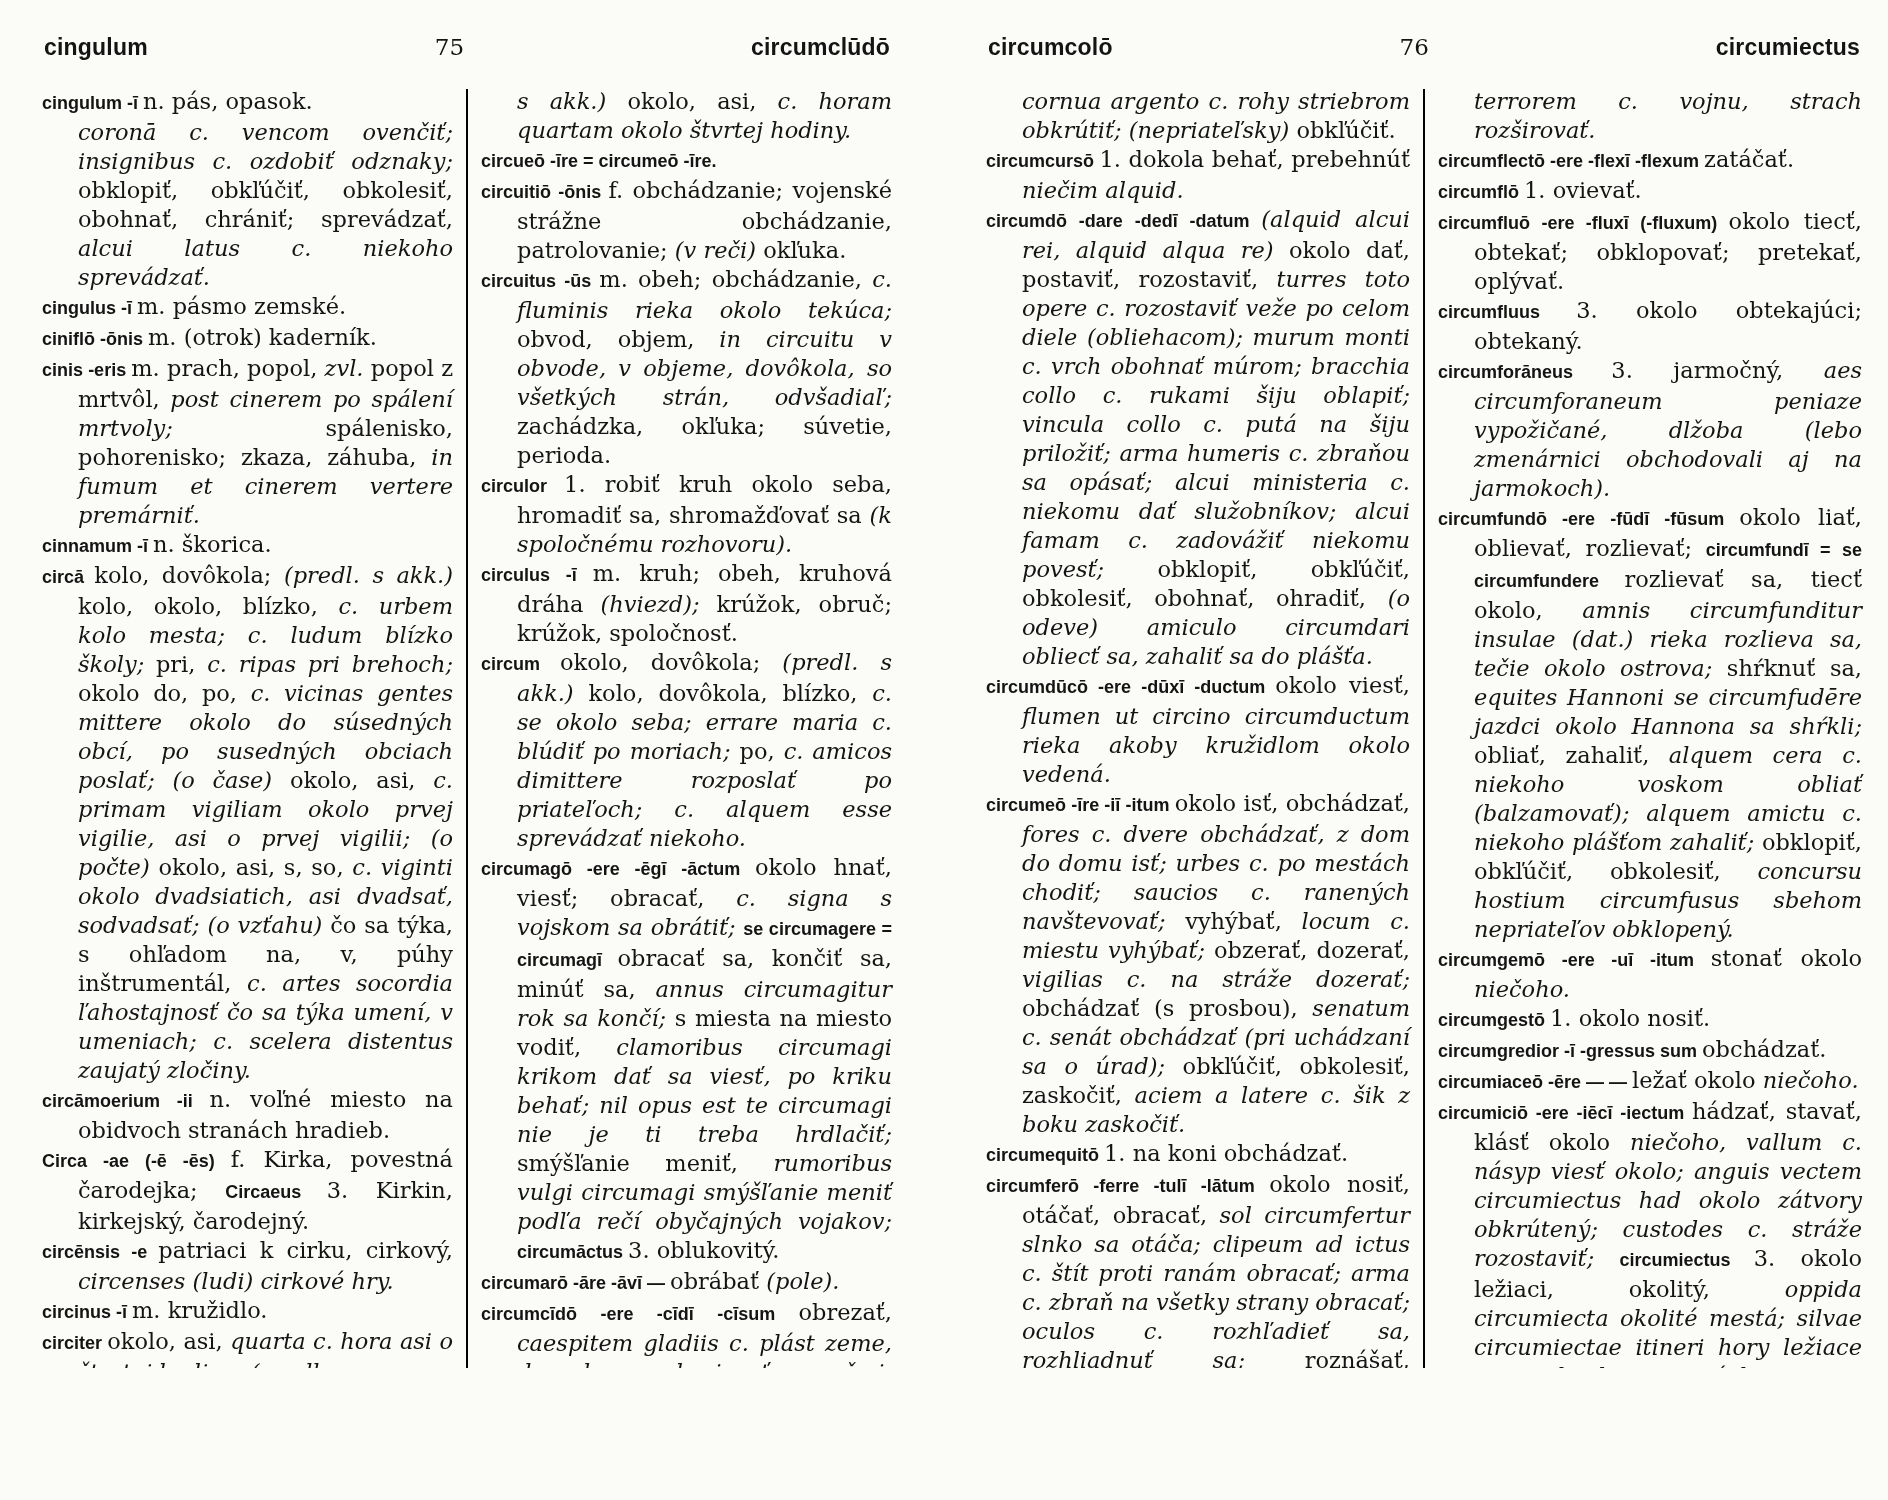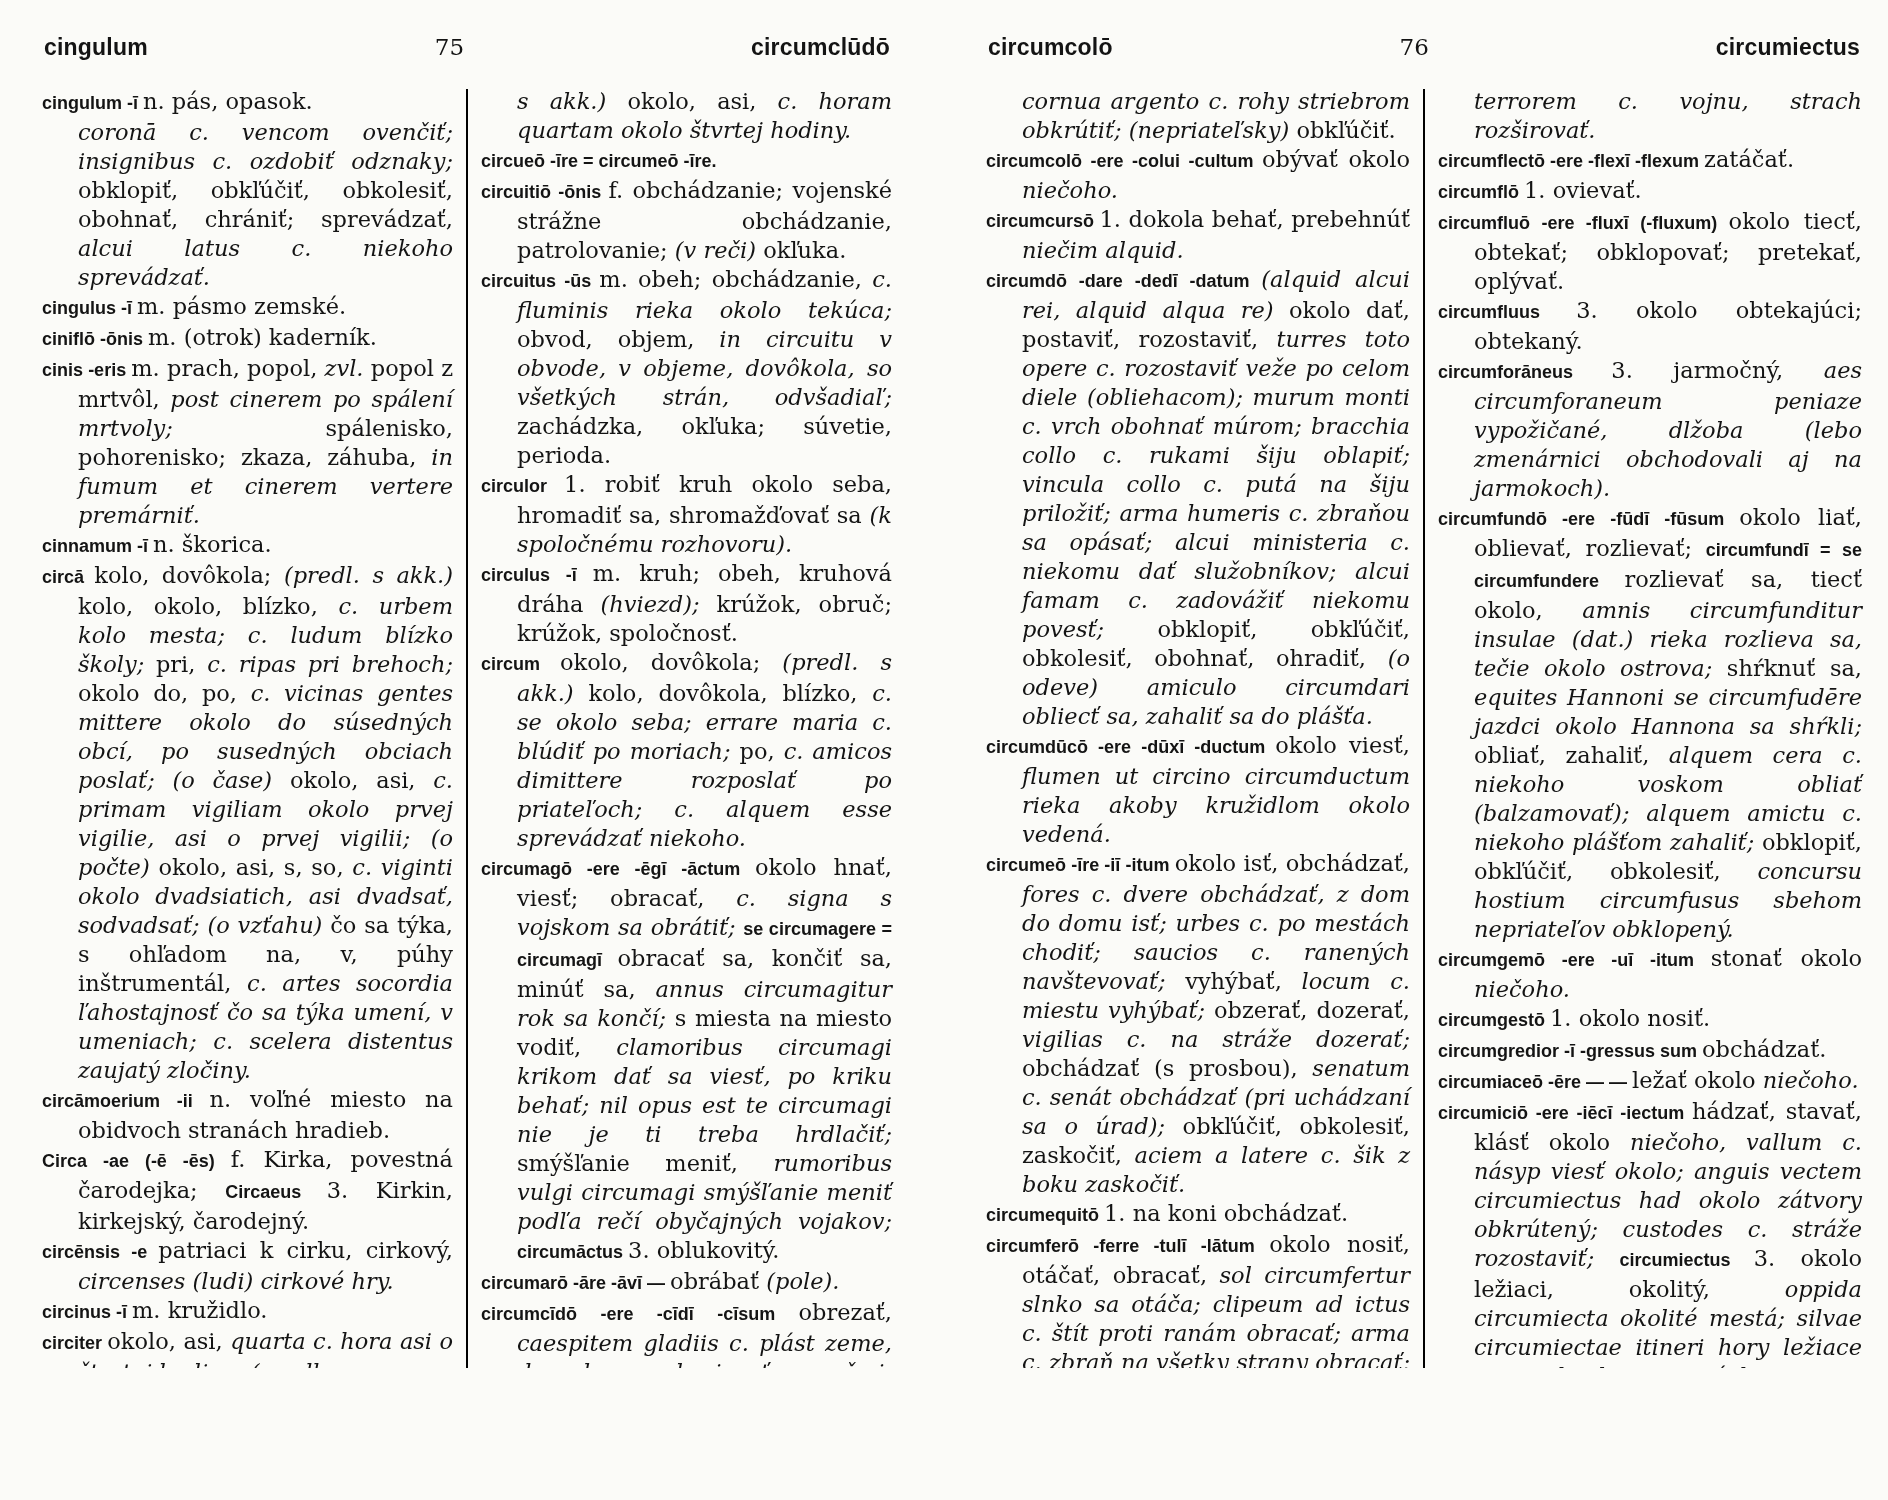--- a/index.html
+++ b/index.html
@@ -81,21 +81,20 @@
 
   <section class="page page-right">
     <header class="page-header">
       <span class="hw-header">circumcolō</span>
       <span class="page-number">76</span>
       <span class="hw-header">circumiectus</span>
     </header>
     <div class="cols">
       <div class="col">
           <p class="entry cont"><span class="s-i">cornua argento c. rohy striebrom obkrútiť; (nepriateľsky) </span><span class="s-r">obkľúčiť.</span></p>
-          <p class="entry"><span class="s-b">circumcolō -ere -colui -cultum </span><span class="s-r">obývať okolo </span><span class="s-i">niečoho.</span></p>
           <p class="entry"><span class="s-b">circumcursō </span><span class="s-r">1. dokola behať, prebehnúť </span><span class="s-i">niečim alquid.</span></p>
           <p class="entry"><span class="s-b">circumdō -dare -dedī -datum </span><span class="s-i">(alquid alcui rei, alquid alqua re) </span><span class="s-r">okolo dať, postaviť, rozostaviť, </span><span class="s-i">turres toto opere c. rozostaviť veže po celom diele (obliehacom); murum monti c. vrch obohnať múrom; bracchia collo c. rukami šiju oblapiť; vincula collo c. putá na šiju priložiť; arma humeris c. zbraňou sa opásať; alcui ministeria c. niekomu dať služobníkov; alcui famam c. zadovážiť niekomu povesť; </span><span class="s-r">obklopiť, obkľúčiť, obkolesiť, obohnať, ohradiť, </span><span class="s-i">(o odeve) amiculo circumdari obliecť sa, zahaliť sa do plášťa.</span></p>
           <p class="entry"><span class="s-b">circumdūcō -ere -dūxī -ductum </span><span class="s-r">okolo viesť, </span><span class="s-i">flumen ut circino circumductum rieka akoby kružidlom okolo vedená.</span></p>
           <p class="entry"><span class="s-b">circumeō -īre -iī -itum </span><span class="s-r">okolo isť, obchádzať, </span><span class="s-i">fores c. dvere obchádzať, z dom do domu isť; urbes c. po mestách chodiť; saucios c. ranených navštevovať; </span><span class="s-r">vyhýbať, </span><span class="s-i">locum c. miestu vyhýbať; </span><span class="s-r">obzerať, dozerať, </span><span class="s-i">vigilias c. na stráže dozerať; </span><span class="s-r">obchádzať (s prosbou), </span><span class="s-i">senatum c. senát obchádzať (pri uchádzaní sa o úrad); </span><span class="s-r">obkľúčiť, obkolesiť, zaskočiť, </span><span class="s-i">aciem a latere c. šik z boku zaskočiť.</span></p>
           <p class="entry"><span class="s-b">circumequitō </span><span class="s-r">1. na koni obchádzať.</span></p>
           <p class="entry"><span class="s-b">circumferō -ferre -tulī -lātum </span><span class="s-r">okolo nosiť, otáčať, obracať, </span><span class="s-i">sol circumfertur slnko sa otáča; clipeum ad ictus c. štít proti ranám obracať; arma c. zbraň na všetky strany obracať; oculos c. rozhľadieť sa, rozhliadnuť sa; </span><span class="s-r">roznášať, rozširovať, </span><span class="s-i">bellum,</span></p>
         </div>
       <div class="divider"></div>
       <div class="col">
           <p class="entry cont"><span class="s-i">terrorem c. vojnu, strach rozširovať.</span></p>

